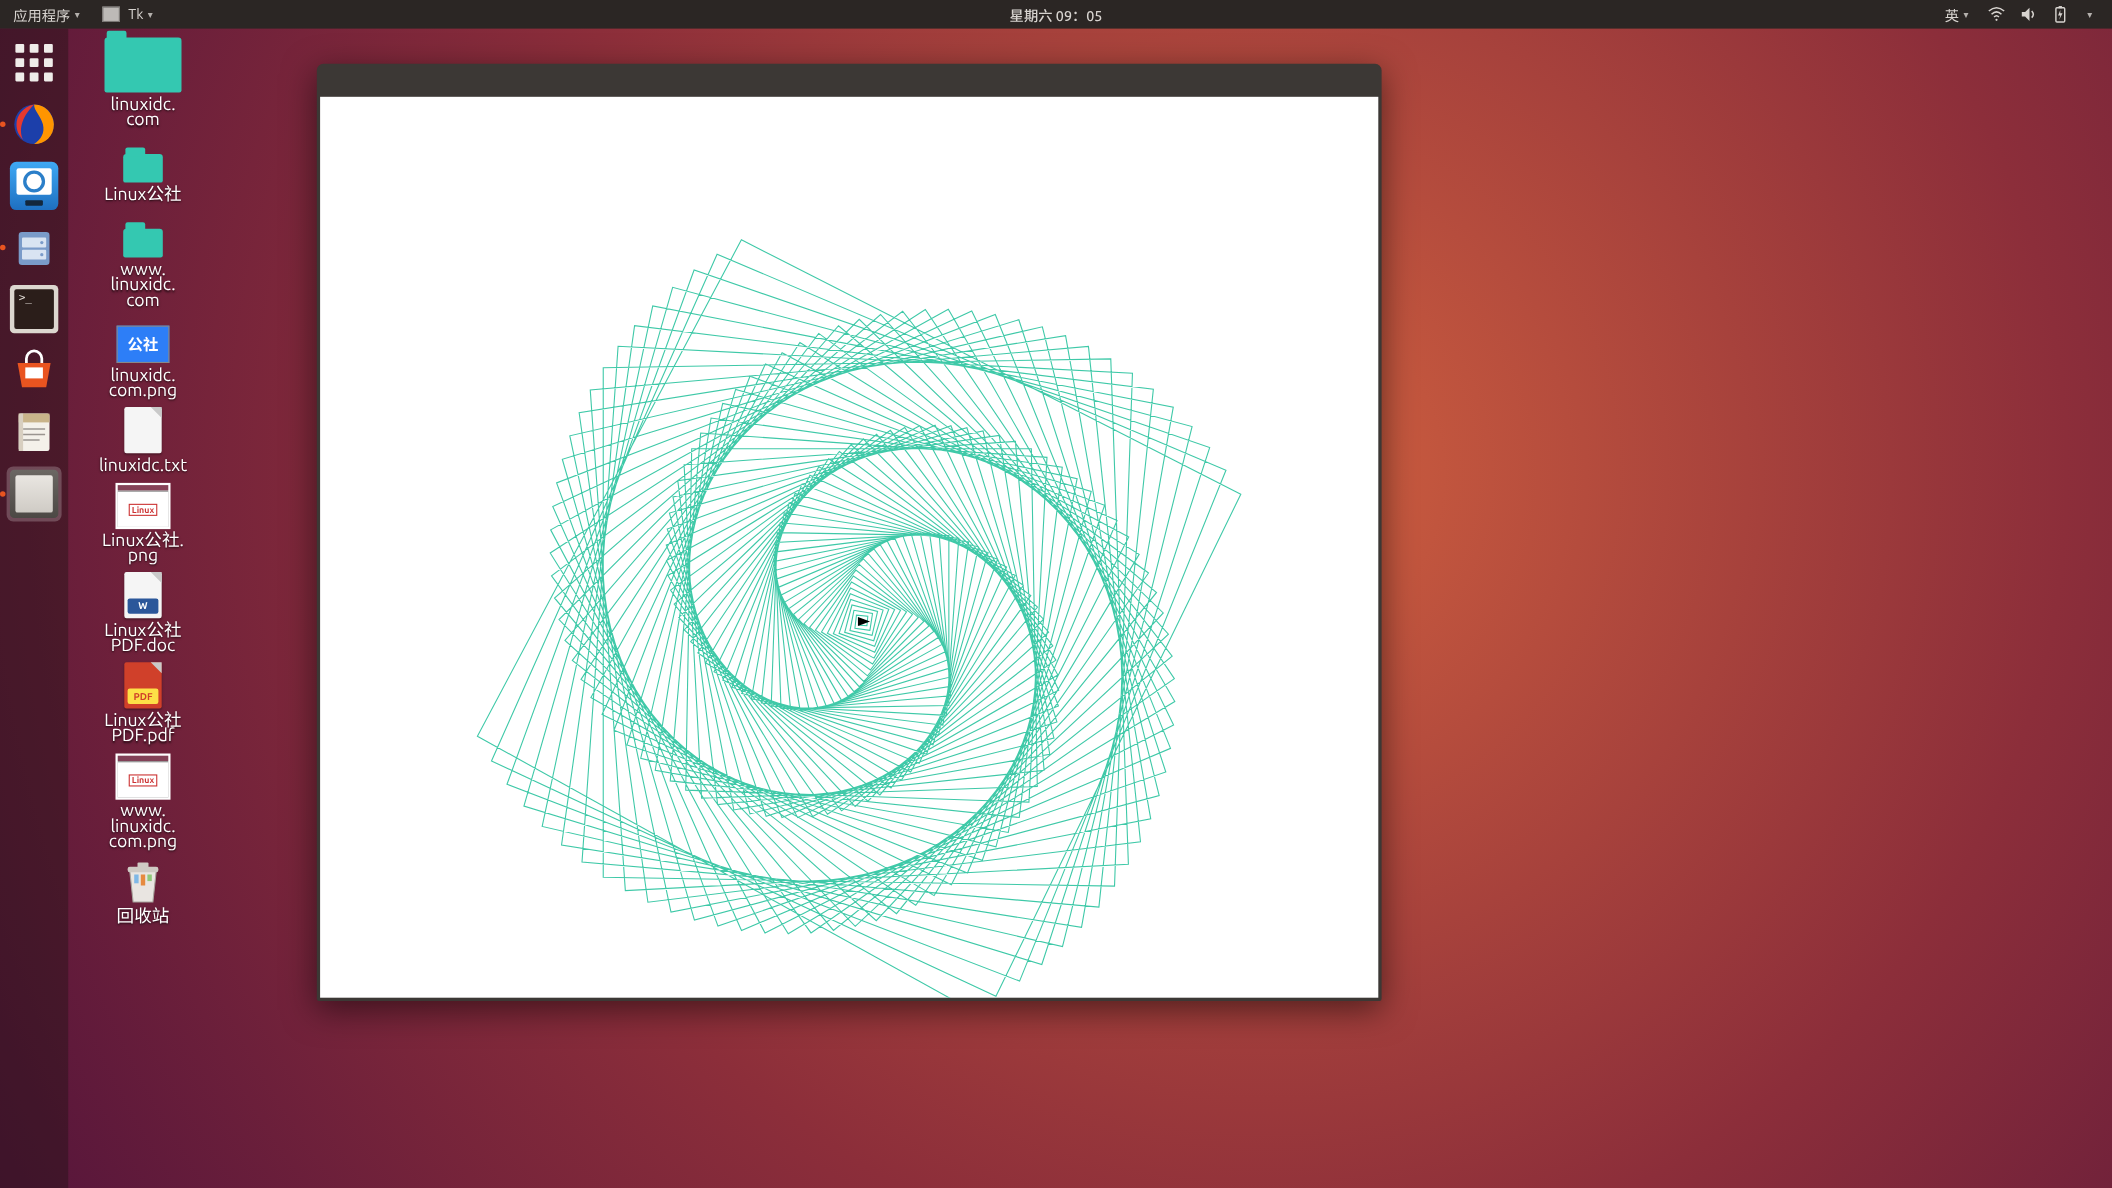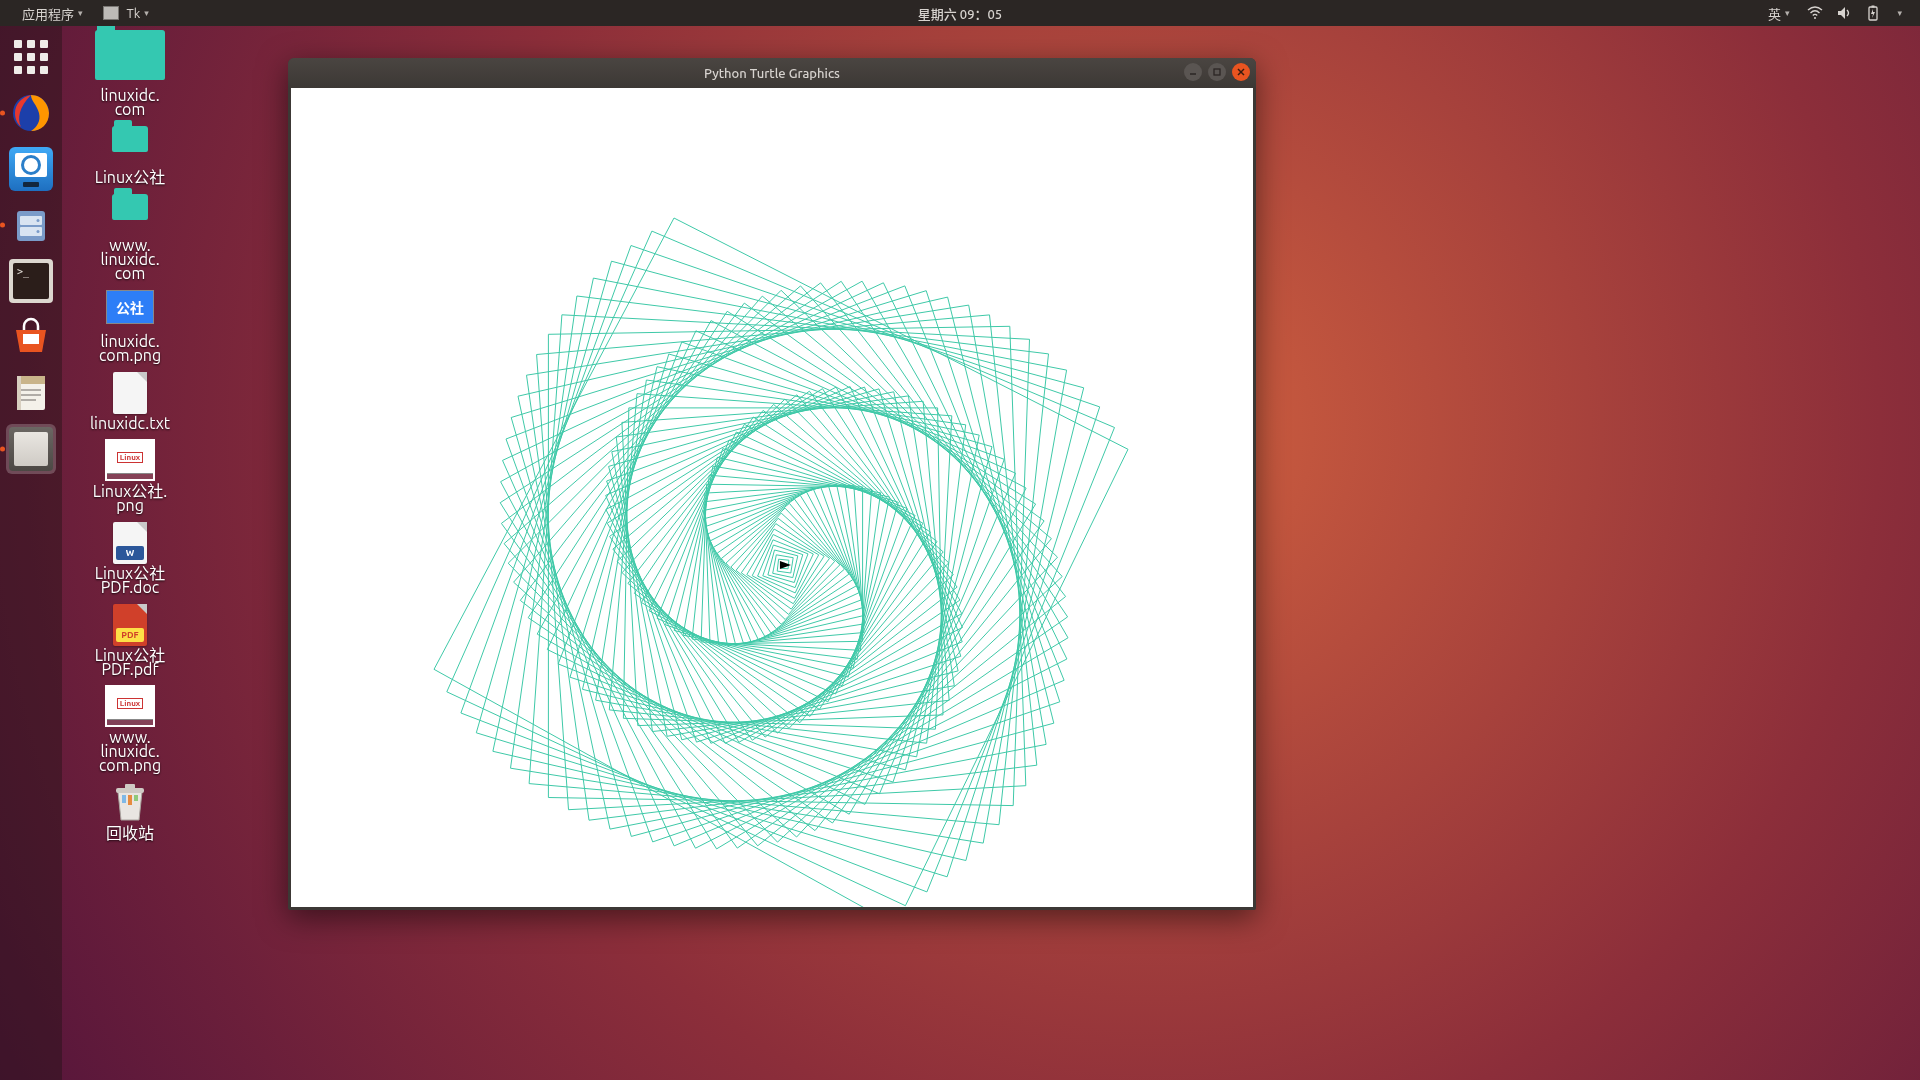--- a/index.html
+++ b/index.html
@@ -8,21 +8,21 @@
     background:radial-gradient(circle at 60% 40%,#d0603f 0%,#8c2e3a 55%,#55153b 100%);
     color:#e9e5e3;font-size:13px;
     user-select:none;
   }
   
   .top-panel{
     position:absolute;top:0;left:0;width:100%;height:26px;
     background:#2b2624;display:flex;align-items:center;
     color:#d7d3cf;font-size:13px;z-index:100;
   }
-  .panel-left{display:flex;align-items:center;gap:4px;padding-left:18px}
+  .panel-left{display:flex;align-items:center;gap:4px;padding-left:8px}
   .panel-center{position:absolute;left:50%;transform:translateX(-50%);font-weight:500}
   .panel-right{margin-left:auto;display:flex;align-items:center;gap:14px;padding-right:14px}
   .panel-btn{display:flex;align-items:center;gap:4px;padding:0 4px;cursor:default}
   .tri{font-size:9px;opacity:.8}
   .panel-icon svg{display:block}
   
   .launcher{
     position:absolute;top:26px;left:0;width:62px;height:calc(100% - 26px);
     background:rgba(30,20,20,.42);
     display:flex;flex-direction:column;align-items:center;padding-top:6px;gap:6px;
@@ -36,21 +36,21 @@
   .launch-item.pip::before{
     content:"";position:absolute;left:-6px;top:50%;transform:translateY(-50%);
     width:5px;height:5px;border-radius:50%;background:#e95420;
   }
   .apps-grid{display:grid;grid-template-columns:repeat(3,8px);grid-template-rows:repeat(3,8px);gap:5px}
   .apps-grid span{width:8px;height:8px;background:#efece9;border-radius:1px}
   .dock-icon{width:44px;height:44px;border-radius:6px;display:flex;align-items:center;justify-content:center}
   
   .desktop{position:absolute;top:30px;left:70px;width:120px;z-index:10}
   .d-icon{width:100px;margin:0 auto 10px auto;text-align:center;cursor:default}
-  .d-icon .ic{width:48px;height:40px;margin:0 auto 4px auto;display:flex;align-items:flex-start;justify-content:center}
+  .d-icon .ic{width:48px;height:40px;margin:0 auto 4px auto;display:flex;align-items:flex-end;justify-content:center}
   .d-icon .lbl{color:#fff;text-shadow:0 1px 2px rgba(0,0,0,.8);font-size:16px;line-height:14px;word-break:break-word}
   .d-icon.sel .ic{outline:2px solid #fff;outline-offset:-1px;background:rgba(255,255,255,.15)}
   .folder{width:44px;height:34px;background:#34c8b1;border-radius:3px 3px 2px 2px;position:relative}
   .folder::before{content:"";position:absolute;top:-6px;left:2px;width:18px;height:8px;background:#34c8b1;border-radius:2px 2px 0 0}
   .file-generic{width:34px;height:42px;background:#f5f5f5;border-radius:2px;position:relative;box-shadow:0 1px 2px rgba(0,0,0,.3)}
   .file-generic::before{content:"";position:absolute;top:0;right:0;border-style:solid;border-width:0 10px 10px 0;border-color:transparent #c9c9c9 transparent transparent}
   .file-generic .tag{position:absolute;bottom:4px;left:3px;right:3px;height:14px;border-radius:2px;display:flex;align-items:center;justify-content:center;font-size:9px;font-weight:bold;color:#fff}
   .thumb{width:48px;height:32px;background:#fff;border:1px solid #888;display:flex;align-items:center;justify-content:center;font-size:8px;color:#000;font-weight:bold}
   .trash-svg{width:34px;height:40px}
   
@@ -273,40 +273,19 @@
           <rect x="9" y="13" width="4" height="8" fill="#7fb8e6"></rect>
           <rect x="15" y="13" width="4" height="10" fill="#e68a3f"></rect>
           <rect x="21" y="13" width="4" height="6" fill="#8fc97a"></rect>
         </svg>
     </div>
     <div class="lbl">回收站</div>
   </div>
 </div>
 
 <div class="window">
-  <div class="titlebar">
-    <span class="title">Python Turtle Graphics</span>
-    <div class="win-controls">
-      <div class="win-btn">
-          <svg width="10" height="10" viewBox="0 0 10 10">
-            <line x1="2" y1="7" x2="8" y2="7" stroke="#2b2624" stroke-width="1.5"></line>
-          </svg>
-        </div>
-      <div class="win-btn">
-          <svg width="10" height="10" viewBox="0 0 10 10">
-            <rect x="2" y="2" width="6" height="6" fill="none" stroke="#2b2624" stroke-width="1.3"></rect>
-          </svg>
-        </div>
-      <div class="win-btn close">
-          <svg width="10" height="10" viewBox="0 0 10 10">
-            <line x1="2" y1="2" x2="8" y2="8" stroke="#3a1a0e" stroke-width="1.5"></line>
-            <line x1="8" y1="2" x2="2" y2="8" stroke="#3a1a0e" stroke-width="1.5"></line>
-          </svg>
-        </div>
-    </div>
-  </div>
   <div class="canvas-area">
     <svg id="turtle-svg" viewBox="0 0 962 819">
         <path d="M494.0 477.0 L494.0 477.0 L494.0 475.3 L490.6 475.2 L490.3 480.3 L497.1 480.8 L497.9 472.2 L487.6 471.2 L486.2 483.1 L499.8 485.0 L502.2 469.7 L485.3 466.8 L481.7 485.3 L501.8 489.6 L506.8 467.8 L483.5 462.0 L476.9 486.9 L503.3 494.5 L511.8 466.6 L482.4 457.0 L471.8 487.8 L504.1 499.6 L517.0 465.9 L482.0 451.8 L466.6 488.1 L504.2 504.9 L522.3 466.0 L482.2 446.5 L461.2 487.7 L503.6 510.3 L527.7 466.8 L483.1 441.0 L455.8 486.6 L502.3 515.7 L533.1 468.2 L484.8 435.6 L450.3 484.8 L500.3 521.1 L538.5 470.4 L487.1 430.3 L445.0 482.3 L497.6 526.4 L543.7 473.3 L490.2 425.1 L439.9 479.0 L494.2 531.5 L548.8 476.9 L494.0 420.1 L435.0 475.1 L490.1 536.3 L553.5 481.1 L498.4 415.4 L430.4 470.5 L485.3 540.8 L557.9 486.1 L503.5 411.1 L426.2 465.2 L479.9 544.9 L561.9 491.6 L509.2 407.3 L422.4 459.4 L473.9 548.5 L565.4 497.8 L515.5 403.9 L419.2 452.9 L467.3 551.6 L568.4 504.5 L522.3 401.1 L416.5 446.0 L460.2 554.1 L570.7 511.7 L529.7 398.9 L414.5 438.5 L452.7 556.0 L572.4 519.4 L537.4 397.4 L413.2 430.7 L444.7 557.1 L573.4 527.4 L545.6 396.6 L412.6 422.4 L436.4 557.6 L573.6 535.8 L554.0 396.5 L412.7 413.9 L427.8 557.2 L573.0 544.5 L562.8 397.3 L413.7 405.1 L419.0 556.0 L571.6 553.3 L571.6 398.9 L415.6 396.2 L410.1 553.9 L569.4 562.3 L580.6 401.4 L418.3 387.2 L401.1 551.0 L566.2 571.3 L589.6 404.8 L421.9 378.2 L392.1 547.2 L562.2 580.2 L598.5 409.1 L426.4 369.3 L383.2 542.4 L557.2 589.1 L607.3 414.3 L431.8 360.6 L374.5 536.8 L551.3 597.7 L615.9 420.4 L438.1 352.1 L366.1 530.3 L544.6 606.0 L624.1 427.4 L445.3 344.0 L358.1 522.8 L536.9 613.9 L631.9 435.2 L453.4 336.3 L350.5 514.5 L528.4 621.4 L639.3 444.0 L462.3 329.0 L343.4 505.4 L519.0 628.4 L646.1 453.5 L472.1 322.4 L336.9 495.4 L508.9 634.7 L652.2 463.9 L482.6 316.4 L331.1 484.7 L498.0 640.3 L657.7 474.9 L493.9 311.2 L326.1 473.3 L486.4 645.1 L662.3 486.7 L505.9 306.8 L321.9 461.1 L474.1 649.1 L666.1 499.1 L518.4 303.2 L318.6 448.4 L461.3 652.2 L668.9 512.1 L531.5 300.7 L316.2 435.2 L447.9 654.3 L670.7 525.6 L545.1 299.1 L314.9 421.5 L434.1 655.3 L671.5 539.5 L559.1 298.6 L314.7 407.4 L419.9 655.3 L671.2 553.8 L573.5 299.1 L315.6 393.0 L405.5 654.1 L669.8 568.3 L588.0 300.9 L317.6 378.4 L390.8 651.8 L667.1 582.9 L602.7 303.8 L320.8 363.7 L376.1 648.3 L663.3 597.7 L617.4 307.9 L325.2 349.0 L361.4 643.5 L658.2 612.3 L632.1 313.3 L330.9 334.4 L346.8 637.6 L652.0 626.9 L646.6 319.9 L337.8 319.9 L332.4 630.3 L644.4 641.2 L660.8 327.8 L346.0 305.7 L318.3 621.9 L635.6 655.2 L674.7 336.8 L355.4 292.0 L304.7 612.2 L625.6 668.8 L688.2 347.1 L366.0 278.7 L291.5 601.3 L614.4 681.8 L701.0 358.7 L377.8 266.0 L279.0 589.2 L602.0 694.1 L713.2 371.3 L390.8 254.0 L267.2 575.9 L588.5 705.7 L724.5 385.2 L404.9 242.8 L256.3 561.5 L573.9 716.4 L735.1 400.1 L420.0 232.6 L246.2 546.1 L558.2 726.2 L744.6 416.0 L436.2 223.3 L237.2 529.7 L541.5 735.0 L753.1 432.9 L453.3 215.1 L229.3 512.4 L524.0 742.6 L760.4 450.6 L471.3 208.1 L222.6 494.2 L505.6 749.0 L766.5 469.2 L490.1 202.3 L217.2 475.2 L486.5 754.1 L771.2 488.5 L509.5 197.9 L213.1 455.6 L466.7 757.8 L774.6 508.5 L529.6 194.9 L210.4 435.4 L446.3 760.1 L776.6 528.9 L550.2 193.3 L209.2 414.7 L425.6 760.9 L777.0 549.8 L571.1 193.2 L209.6 393.7 L404.5 760.2 L775.9 571.0 L592.4 194.8 L211.5 372.4 L383.1 757.9 L773.1 592.3 L613.8 197.9 L215.0 351.0 L361.7 753.9 L768.8 613.8 L635.2 202.7 L220.2 329.5 L340.3 748.4 L762.8 635.2 L656.6 209.1 L227.0 308.2 L319.0 741.1 L755.1 656.4 L677.7 217.1 L235.5 287.2 L298.0 732.2 L745.8 677.2 L698.5 226.9 L245.6 266.5 L277.5 721.7 L734.8 697.7 L718.8 238.3 L257.4 246.3 L257.4 709.5 L722.2 717.6 L738.5 251.3 L270.9 226.8 L238.1 695.6 L708.0 736.7 L757.5 265.9 L285.9 208.0 L219.5 680.2 L692.2 755.1 L775.6 282.1 L302.4 190.1 L201.9 663.3 L674.9 772.5 L792.7 299.8 L320.5 173.2 L185.3 644.8 L656.1 788.8 L808.7 318.9 L340.0 157.5 L169.9 625.0 L635.9 803.9 L823.5 339.5 L360.9 143.1 L155.8 603.8 L614.4 817.7 L837.0 361.3 L383.0 130.0 L143.0 581.3 L591.6 830.0 " fill="none" stroke="#3fc9a8" stroke-width="1"></path>
         <polygon points="488.96064584102805,473.0059483376764 499.96064584102805,477.0059483376764 488.96064584102805,481.0059483376764" fill="#000"></polygon>
       </svg>
   </div>
 </div>
 
 </body></html>

